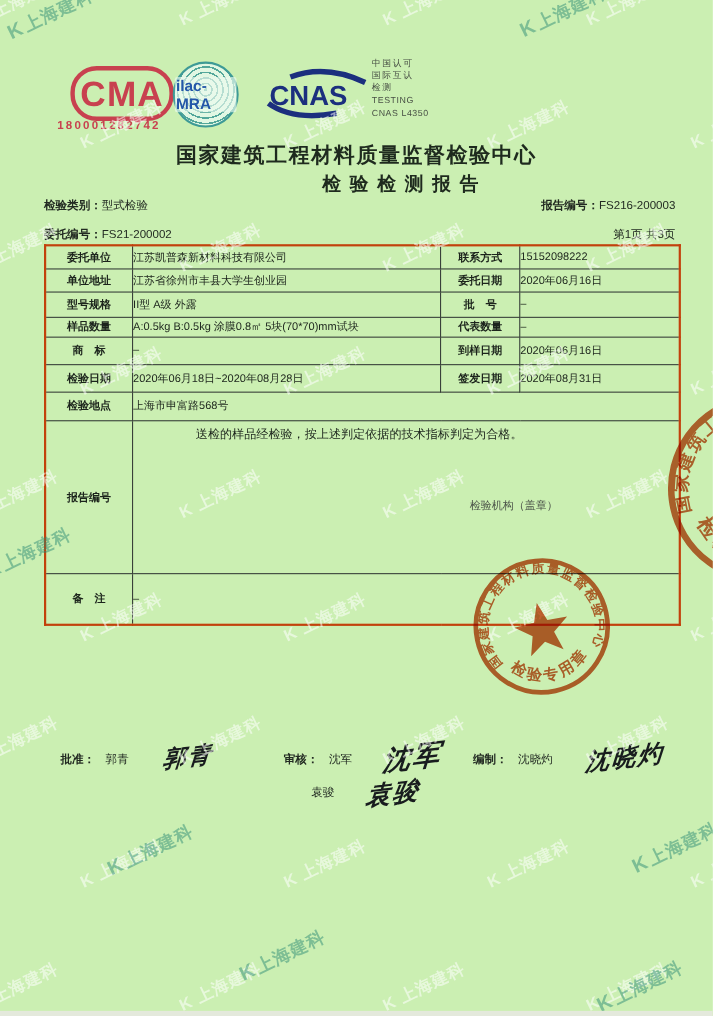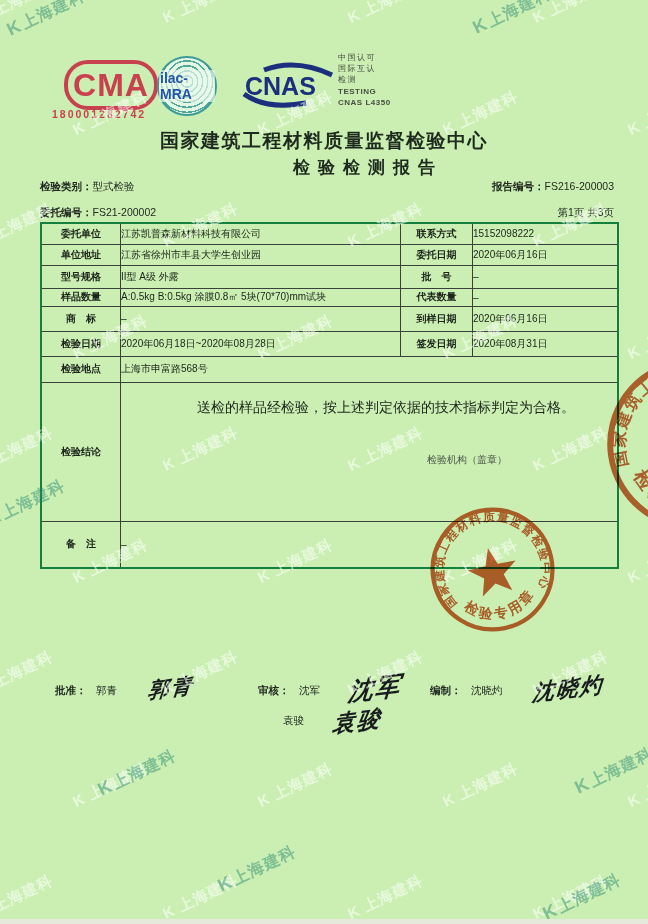--- a/index.html
+++ b/index.html
@@ -38,51 +38,51 @@
   }
   .ilac-text{
     font-size:14px;font-weight:bold;color:#2356a8;
     background:rgba(235,250,238,0.65);padding:0 1px;border-radius:2px;
   }
   .cnas-svg{position:absolute;left:240px;top:62px;}
   .accred{
     position:absolute;left:338px;top:52px;font-size:8px;color:#474f44;
     line-height:1.4;letter-spacing:1.5px;
   }
-  .accred .en{letter-spacing:0.5px;font-weight:bold;}
+  .accred .en{letter-spacing:0.5px;}
   
   .title1{
     position:absolute;top:128px;left:0;width:100%;text-align:center;z-index:2;
     font-size:19px;font-weight:bold;letter-spacing:1.5px;color:#1e2a1e;
   }
   .title2{
     position:absolute;top:156px;left:0;width:100%;text-align:center;z-index:2;
     font-size:17px;font-weight:bold;letter-spacing:8px;color:#1e2a1e;padding-left:44px;
   }
   
   .meta{position:absolute;left:40px;width:574px;display:flex;justify-content:space-between;
     font-size:10.5px;font-weight:bold;color:#222a22;z-index:2;}
   .meta-1{top:180px;}
   .meta-2{top:206px;}
   .meta .v{font-weight:normal;}
   
   table.report{
     position:absolute;left:40px;top:222px;width:572px;z-index:2;
-    border-collapse:collapse;table-layout:fixed;border:2px solid #15803d;
+    border-collapse:collapse;table-layout:fixed;border:2px solid #c2410c;
   }
   table.report td{
     border:1px solid #39413a;font-size:10px;color:#1c241c;
     padding:0;vertical-align:middle;overflow:hidden;
   }
   td.lab{width:78px;text-align:center;font-weight:bold;}
   td.val{width:279px;padding-left:8px;}
   td.lab2{width:71px;text-align:center;font-weight:bold;}
   td.val2{width:144px;padding-left:8px;}
   td.concl{position:relative;padding-left:0;}
-  .concl-text{position:absolute;left:57px;top:16px;font-size:14px;margin-left:19px;}
+  .concl-text{position:absolute;left:57px;top:4px;font-size:11px;}
   .concl-note{position:absolute;left:306px;top:70px;font-size:10px;color:#4a5248;}
   
   .stamp{position:absolute;mix-blend-mode:multiply;z-index:6;pointer-events:none;}
   .stamp-main{left:426px;top:503px;width:133px;height:133px;transform:rotate(-12deg);opacity:0.92;}
   .stamp-edge{left:601px;top:352px;width:184px;height:184px;transform:rotate(14deg);opacity:0.9;}
   
   .sig-area{position:absolute;left:40px;top:676px;width:580px;height:70px;z-index:2;
     font-size:10.5px;color:#222a22;}
   .sig-area .lbl{position:absolute;font-weight:bold;}
   .sig-area .prt{position:absolute;}
@@ -216,21 +216,21 @@
     <td class="lab">检验日期</td>
     <td class="val">2020年06月18日~2020年08月28日</td>
     <td class="lab2">签发日期</td>
     <td class="val2">2020年08月31日</td>
   </tr>
   <tr style="height:26px">
     <td class="lab">检验地点</td>
     <td class="val" colspan="3">上海市申富路568号</td>
   </tr>
   <tr style="height:139px">
-    <td class="lab">检验结论</td>
+    <td class="lab">报告编号</td>
     <td class="val concl" colspan="3">
       <div class="concl-text">送检的样品经检验，按上述判定依据的技术指标判定为合格。</div>
       <div class="concl-note">检验机构（盖章）</div>
     </td>
   </tr>
   <tr style="height:47px">
     <td class="lab">备　注</td>
     <td class="val" colspan="3">–</td>
   </tr>
 </tbody>

